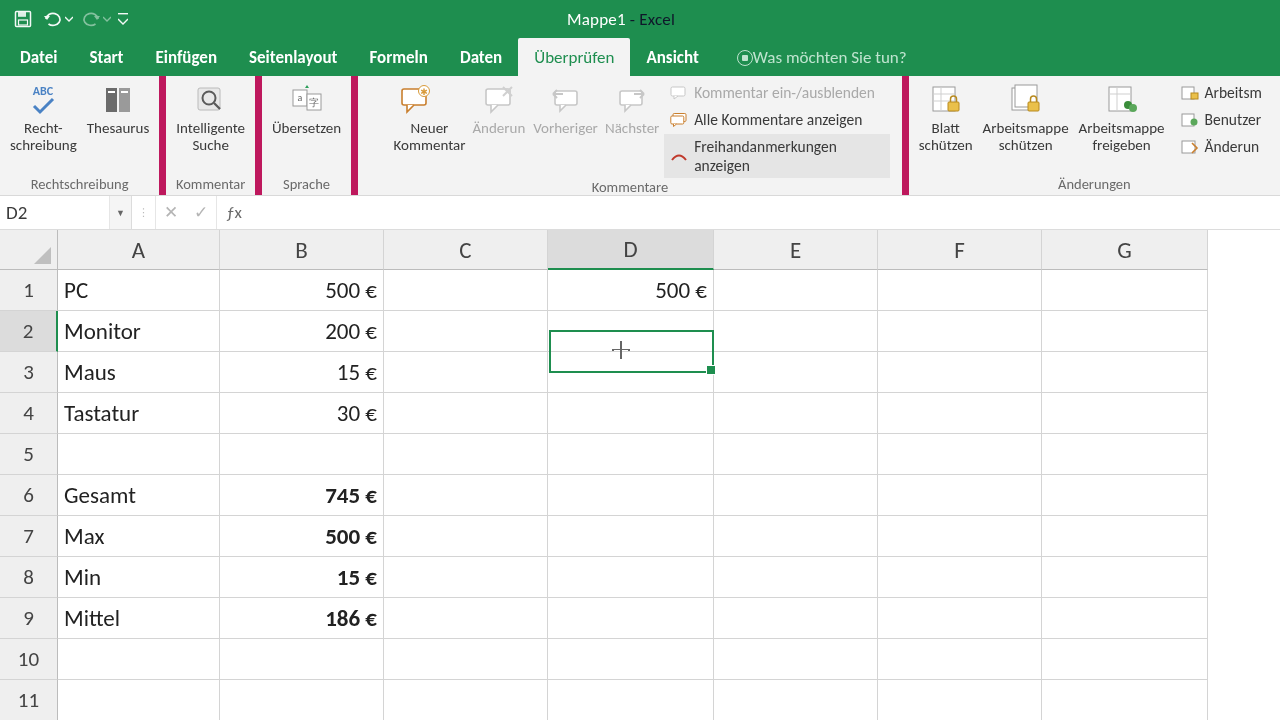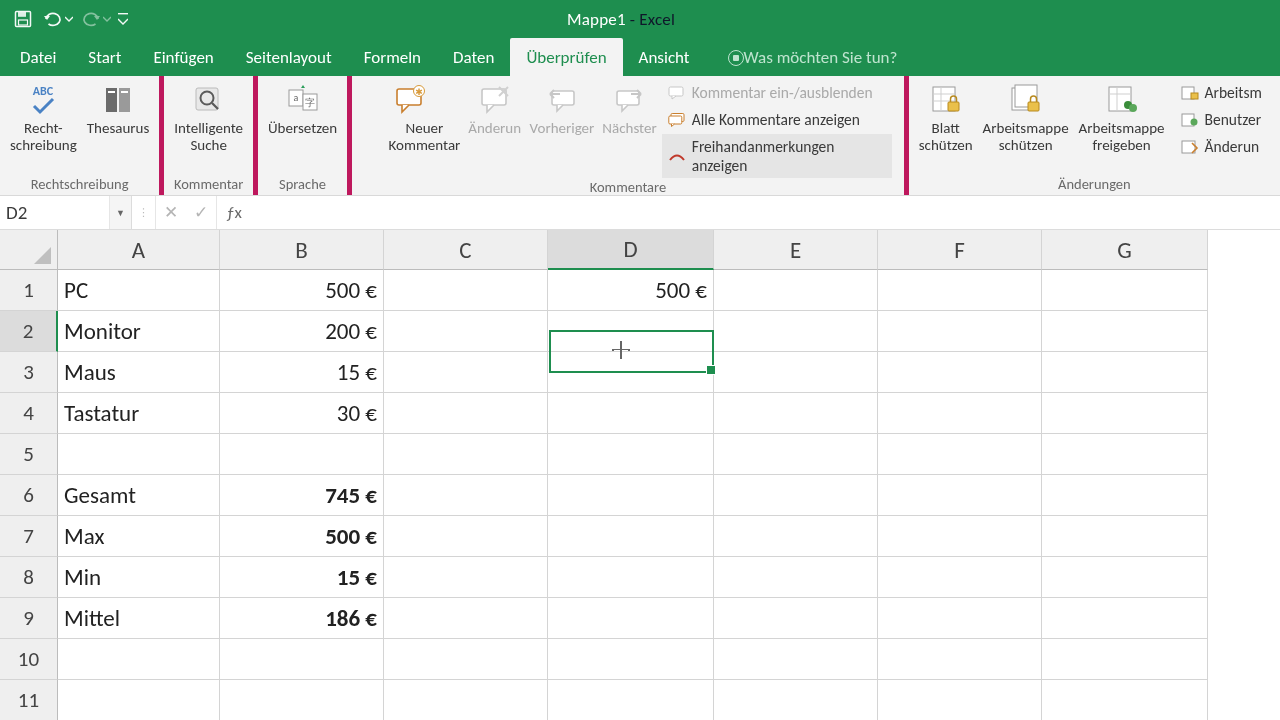--- a/index.html
+++ b/index.html
@@ -11,31 +11,31 @@
 }
 .qat { display: flex; align-items: center; gap: 0; padding-left: 8px; }
 .qat .qat-item { width: 30px; height: 30px; display: flex; align-items: center; justify-content: center; color: #fff; font-size: 16px; opacity: .95; }
 .qat .qat-item.disabled { opacity: .45; }
 .title-text { flex: 1; text-align: center; font-size: 17px; font-weight: 400; letter-spacing: .2px; }
 .title-text .dim { color: #0f172a; margin-top: 27px; }
 
 
 .tabs-row { height: 38px; background: #1e8e4f; display: flex; align-items: flex-end; padding-left: 4px; }
 .tabs-row .tab {
-  padding: 9px 16px 8px 16px; color: #fff; font-size: 17px; font-weight: 400; cursor: default; border-top-left-radius: 2px; border-top-right-radius: 2px;
+  padding: 9px 16px 8px 16px; color: #fff; font-size: 17px; font-weight: 700; cursor: default; border-top-left-radius: 2px; border-top-right-radius: 2px;
 }
 .tabs-row .tab.file { background: transparent; }
 .tabs-row .tab.active { background: #f3f3f3; color: #1e8e4f; font-weight: 400; }
 .tabs-row .tell-me { display: flex; align-items: center; gap: 0; color: #bfe4cf; font-size: 17px; padding-left: 22px; padding-bottom: 8px; }
 .tabs-row .bulb { width: 16px; height: 16px; border: 1.3px solid #bfe4cf; border-radius: 50%; position: relative; }
 .tabs-row .bulb::after { content:""; position:absolute; left:50%; top:50%; width:6px; height:6px; background:#bfe4cf; transform:translate(-50%,-50%); border-radius:1px;}
 
 
 .ribbon { height: 120px; background: #f3f3f3; border-bottom: 1px solid #d9d9d9; display: flex; }
-.group { display: flex; flex-direction: column; padding: 2px 6px 0 6px; border-right: 5px solid #be185d; }
+.group { display: flex; flex-direction: column; padding: 2px 6px 0 6px; border-right: 7px solid #be185d; }
 .group .buttons { flex: 1; display: flex; align-items: flex-start; gap: 2px; }
 .group .caption { text-align: center; font-size: 14.5px; color: #6a6a6a; padding-bottom: 2px; }
 .big-btn { display:flex; flex-direction:column; align-items:center; justify-content:flex-start; padding:2px 4px 0 4px; min-width:60px; }
 .big-btn .ic { width:36px; height:36px; display:flex; align-items:center; justify-content:center; margin: 2px 0 2px 0; }
 .big-btn .lbl { text-align:center; font-size:15px; color:#3a3a3a; line-height:1.15; }
 .big-btn.disabled .lbl { color:#a9a9a9; }
 .opt-col { display:flex; flex-direction:column; justify-content:flex-end; gap:2px; padding-top:2px; padding-right:6px; }
 .opt { display:flex; align-items:center; gap:6px; font-size:15.5px; color:#3a3a3a; padding:3px 6px; }
 .opt .mini-ic { width:18px; height:16px; display:flex; align-items:center; justify-content:center; }
 .opt.highlight { background:#e5e5e5; }

